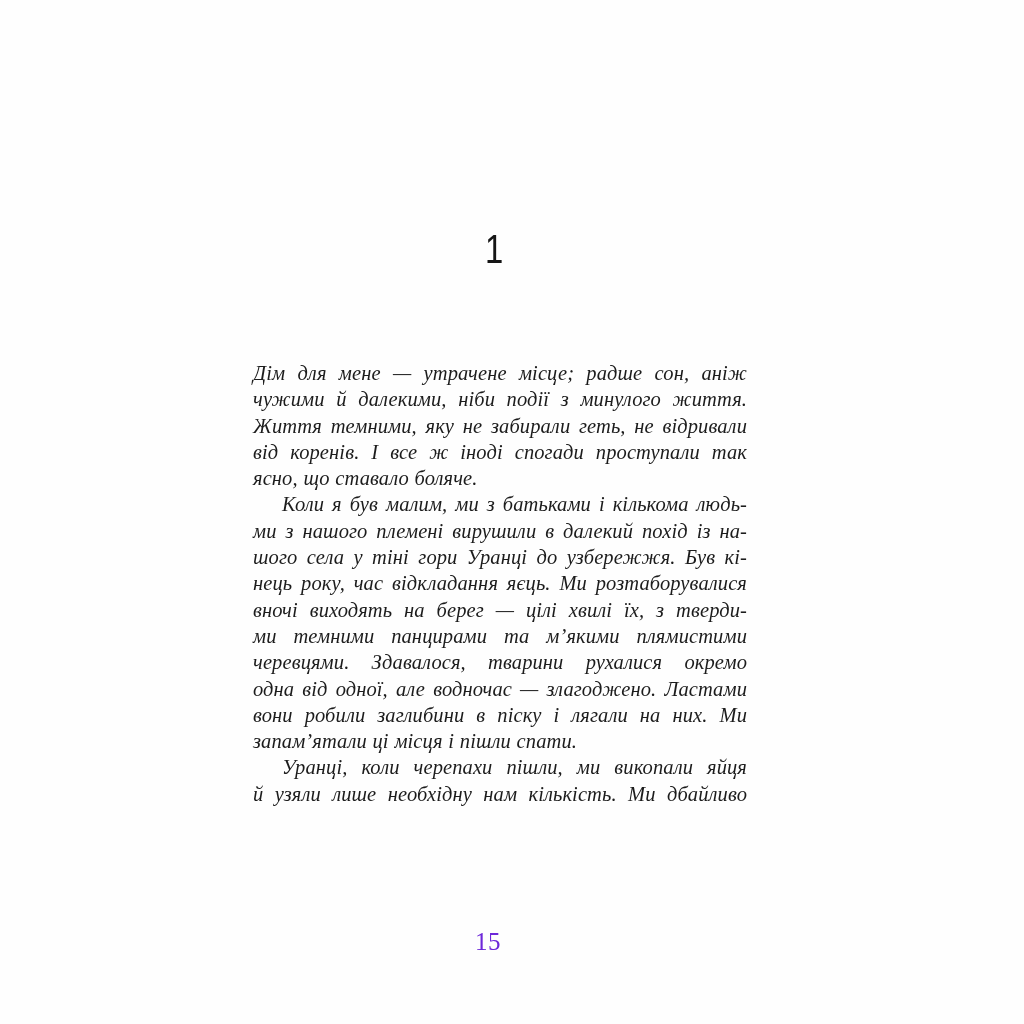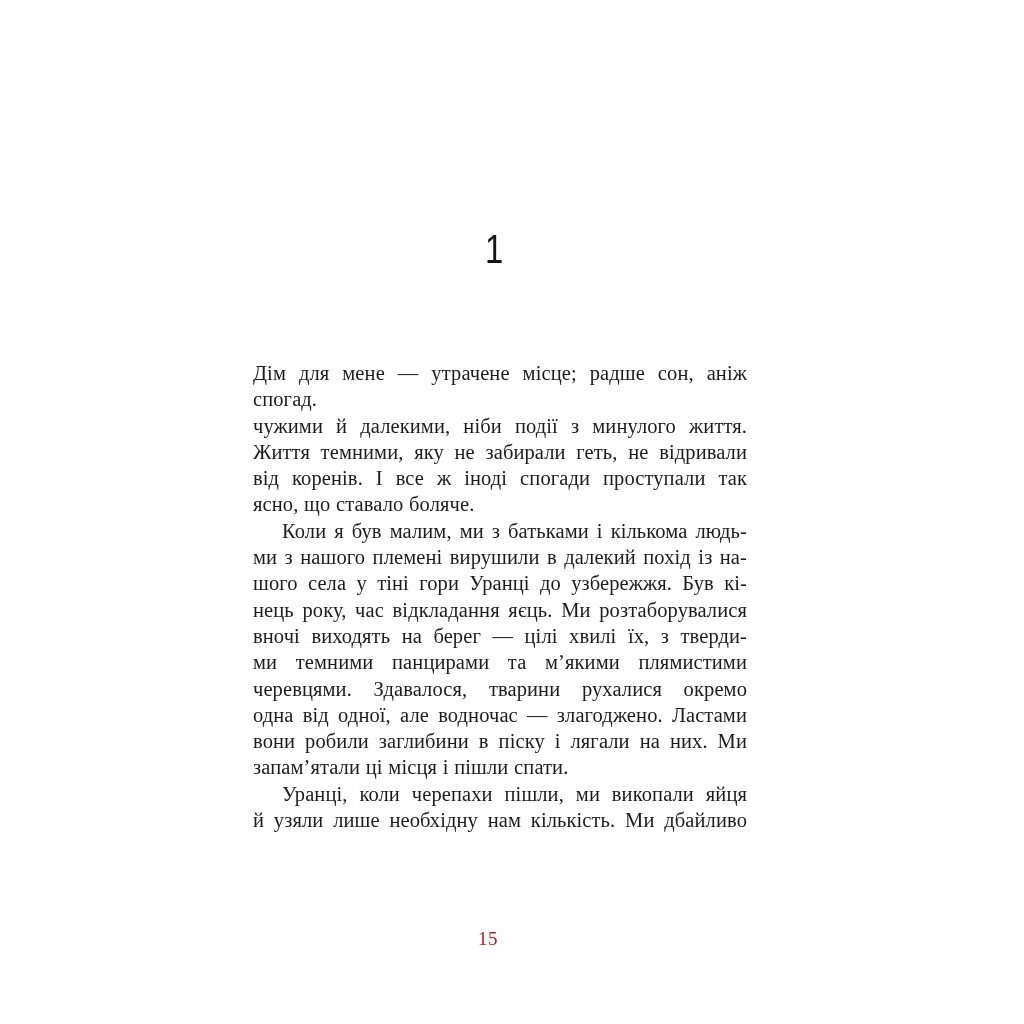--- a/index.html
+++ b/index.html
@@ -40,20 +40,21 @@
     left: 253px;
     width: 494px;
     font-size: 20.5px;
     line-height: 26.3px;
     letter-spacing: 0.1px;
     word-spacing: 0.5px;
   }
   .para {
     margin: 0;
     padding: 0;
+    font-style: italic;
   }
   .line {
     text-align: justify;
     text-align-last: justify;
     white-space: normal;
     height: 26.3px;
     overflow: visible;
   }
   .line.last {
     text-align: left;
@@ -61,37 +62,36 @@
   }
   .line.indent {
     text-indent: 29px;
   }
   .page-number {
     position: absolute;
     top: 928px;
     left: 253px;
     width: 470px;
     text-align: center;
-    font-size: 19px;
-    color: #b91c1c;
+    font-size: 25px;
+    color: #6d28d9;
     letter-spacing: 0.5px;
   }
 </style>
 </head>
 <body>
 
 <div class="sheet">
 
   <div class="chapter-number">1</div>
 
   <div class="text-block">
 
     <p class="para">
       <span class="line" style="display:block">Дім для мене — утрачене місце; радше сон, аніж</span>
-      <span class="line last" style="display:block">спогад.</span>
     </p>
 
     <p class="para">
       <span class="line" style="display:block">чужими й далекими, ніби події з минулого життя.</span>
       <span class="line" style="display:block">Життя темними, яку не забирали геть, не відривали</span>
       <span class="line" style="display:block">від коренів. І все ж іноді спогади проступали так</span>
       <span class="line last" style="display:block">ясно, що ставало боляче.</span>
     </p>
 
     <p class="para">

